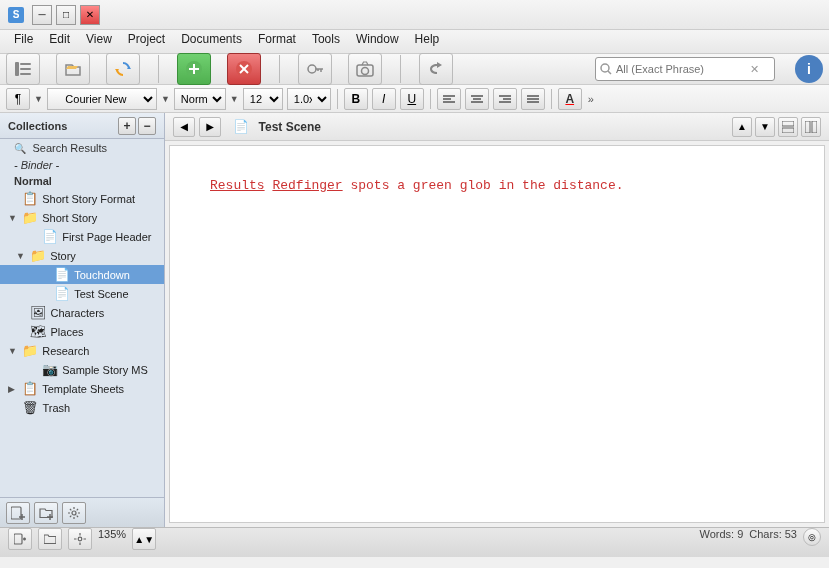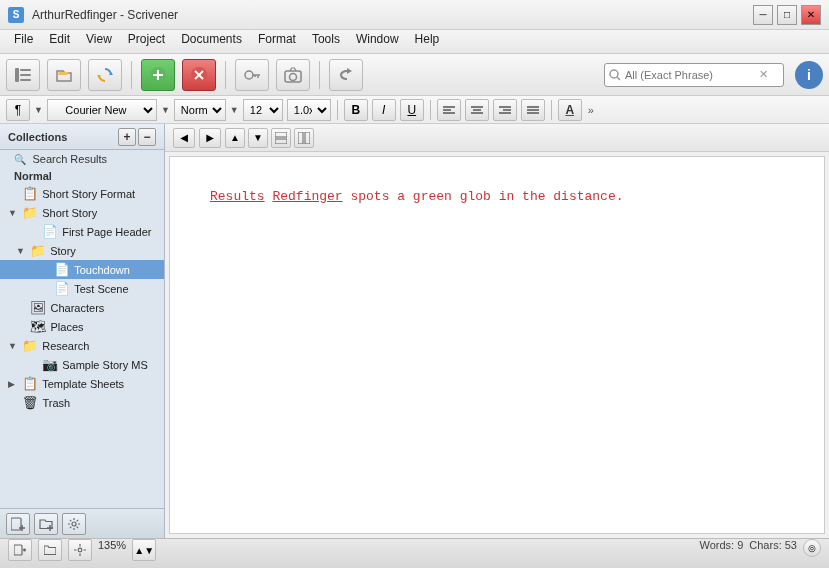--- a/index.html
+++ b/index.html
@@ -47,26 +47,26 @@
     .menu-item {
       padding: 2px 8px;
       cursor: pointer;
       font-size: 12px;
       color: #222;
     }
 
     
     .toolbar {
       background: linear-gradient(to bottom, #f8f8f8, #e5e5e5);
-      height: 42px;
+      height: 31px;
       display: flex;
       align-items: center;
       padding: 0 6px;
       border-bottom: 1px solid #ccc;
-      gap: 7px;
+      gap: 16px;
     }
     .toolbar-btn {
       width: 34px; height: 32px;
       border: 1px solid #bbb;
       background: linear-gradient(to bottom, #fafafa, #e0e0e0);
       cursor: pointer;
       display: flex; align-items: center; justify-content: center;
       border-radius: 3px;
       font-size: 14px;
     }
@@ -341,21 +341,20 @@
       border-radius: 2px;
     }
   </style>
 </head>
 <body>
 
 <div class="title-bar">
   <div class="title-bar-icon">
     <span>S</span>
   </div>
-  <span class="title-bar-title">ArthurRedfinger - Scrivener</span>
   <div class="title-bar-controls">
     <div class="title-bar-btn">─</div>
     <div class="title-bar-btn">□</div>
     <div class="title-bar-btn close">✕</div>
   </div>
 </div>
 
 <div class="menu-bar">
   <span class="menu-item">File</span>
   <span class="menu-item">Edit</span>
@@ -522,20 +521,23 @@
         <div class="coll-btn">−</div>
       </div>
     </div>
 
 
     <div class="search-results-item">
       <span class="search-icon-small">🔍</span>
       <span>Search Results</span>
     </div>
 
+    <div class="binder-group">
+      <span>- Binder -</span>
+    </div>
 
     <div class="binder-item">
       <span>Normal</span>
     </div>
 
     <div class="tree-area">
 
       <div class="tree-item tree-indent-1">
         <span class="tree-toggle"></span>
         <span class="tree-icon">📋</span>
@@ -632,20 +634,24 @@
           </svg>
       </div>
     </div>
   </div>
 
   <div class="editor-area">
 
     <div class="editor-header">
       <div class="nav-btn">◀</div>
       <div class="nav-btn">▶</div>
+      <span class="editor-title">
+        <span class="editor-title-icon">📄</span>
+        <span>Test Scene</span>
+      </span>
       <div class="header-right-btns">
         <div class="hdr-btn" title="Bookmark Up">▲</div>
         <div class="hdr-btn" title="Bookmark Down">▼</div>
         <div class="hdr-btn" title="Split">
           <svg width="12" height="12" viewBox="0 0 12 12">
               <rect x="0" y="0" width="12" height="5" fill="none" stroke="#666" stroke-width="1"></rect>
               <rect x="0" y="7" width="12" height="5" fill="none" stroke="#666" stroke-width="1"></rect>
             </svg>
         </div>
         <div class="hdr-btn" title="Split Vertical">

